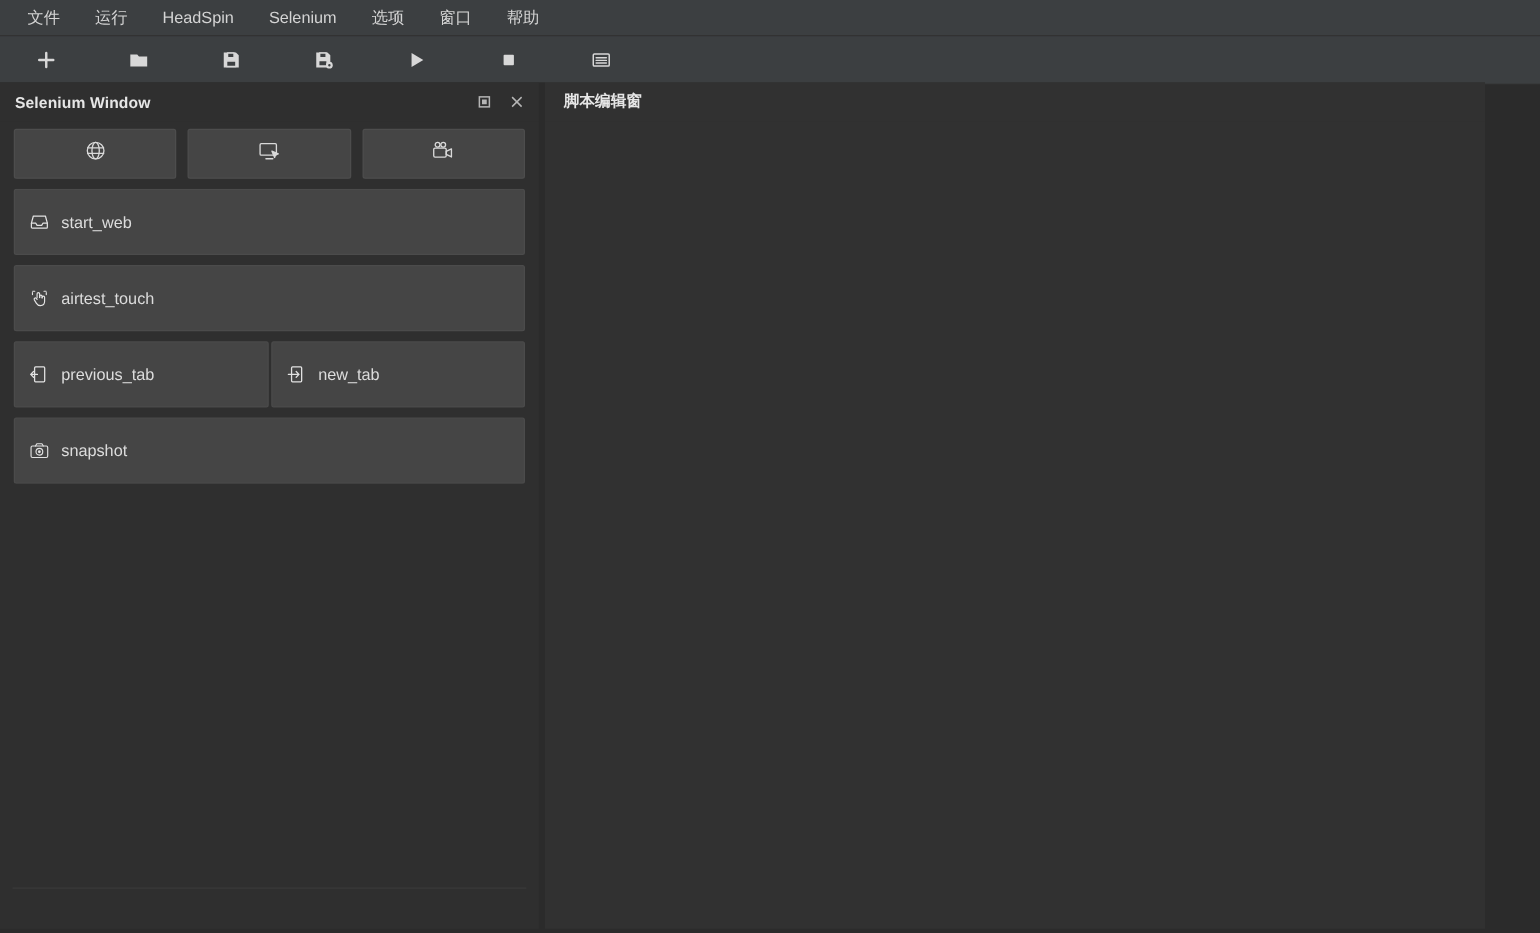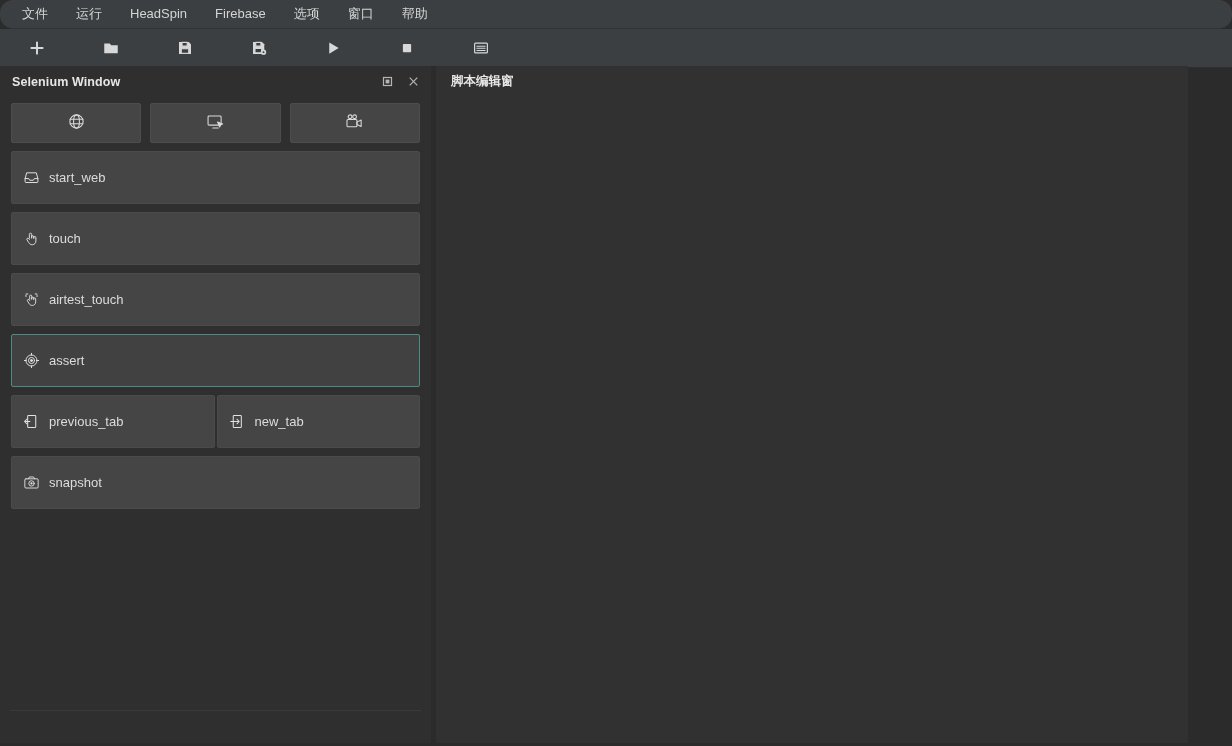--- a/index.html
+++ b/index.html
@@ -12,21 +12,20 @@
   }
 
   
   #menubar {
     height: 29px;
     background: #3c3f41;
     display: flex;
     align-items: center;
     padding-left: 8px;
     border-bottom: 1px solid #323232;
-    border-radius: 13px;
   }
   .menu-item {
     font-size: 13px;
     color: #d4d4d4;
     padding: 4px 14px;
     line-height: 16px;
     white-space: nowrap;
     cursor: default;
   }
 
@@ -188,21 +187,21 @@
     background: #313131;
   }
 </style>
 </head>
 <body>
 
 <div id="menubar">
     <div class="menu-item">文件</div>
     <div class="menu-item">运行</div>
     <div class="menu-item">HeadSpin</div>
-    <div class="menu-item">Firebase</div>
+    <div class="menu-item">Selenium</div>
     <div class="menu-item">选项</div>
     <div class="menu-item">窗口</div>
     <div class="menu-item">帮助</div>
   </div>
 
 <div id="toolbar">
     <div class="tool-btn">
       <span>
         <svg width="18" height="18" viewBox="0 0 24 24" fill="none" stroke="currentColor" stroke-width="1.6" stroke-linecap="round" stroke-linejoin="round">
           <path d="M12 4.5v15M4.5 12h15" stroke-width="2.6"></path>
@@ -312,56 +311,31 @@
                 <path d="M3 13.5h5l1.4 2.4h5.2L16 13.5h5"></path>
                 <path d="M3 13.5 5.2 5.4h13.6L21 13.5v4.6a1 1 0 0 1-1 1H4a1 1 0 0 1-1-1z"></path>
               </svg>
             </span>
             <span class="action-label">start_web</span>
           </div>
         </div>
         <div class="action-row">
           <div class="action-cell">
             <span class="action-icon">
-              <svg width="17" height="17" viewBox="0 0 24 24" fill="none" stroke="currentColor" stroke-width="1.35" stroke-linecap="round" stroke-linejoin="round">
-                <path d="M9 11.4V6.1a1.6 1.6 0 0 1 3.2 0v5.1"></path>
-                <path d="M12.2 11.2V9.6a1.5 1.5 0 0 1 3 0v1.8"></path>
-                <path d="M15.2 11.6v-.9a1.5 1.5 0 0 1 3 0v4.8c0 3-2.1 5.3-5 5.3-2.6 0-4-1.2-5.1-3l-2.4-3.9a1.5 1.5 0 0 1 2.4-1.8l1 1.3"></path>
-              </svg>
-            </span>
-            <span class="action-label">touch</span>
-          </div>
-        </div>
-        <div class="action-row">
-          <div class="action-cell">
-            <span class="action-icon">
               <svg width="17" height="17" viewBox="0 0 24 24" fill="none" stroke="currentColor" stroke-width="1.3" stroke-linecap="round" stroke-linejoin="round">
                 <path d="M9.4 11.6V7.2a1.45 1.45 0 0 1 2.9 0v4.2"></path>
                 <path d="M12.3 11.3V10a1.4 1.4 0 0 1 2.8 0v1.5"></path>
                 <path d="M15.1 11.8v-.7a1.4 1.4 0 0 1 2.8 0v4.4c0 2.8-2 4.9-4.7 4.9-2.4 0-3.7-1.1-4.7-2.8l-2.2-3.6a1.4 1.4 0 0 1 2.2-1.7l.9 1.2"></path>
                 <path d="M4.2 8V4.2h3.6M19.8 8V4.2h-3.3" stroke-dasharray="2.4 1.6"></path>
               </svg>
             </span>
             <span class="action-label">airtest_touch</span>
           </div>
         </div>
         <div class="action-row">
-          <div class="action-cell selected">
-            <span class="action-icon">
-              <svg width="17" height="17" viewBox="0 0 24 24" fill="none" stroke="currentColor" stroke-width="1.4" stroke-linecap="round" stroke-linejoin="round">
-                <circle cx="12" cy="12" r="7.8"></circle>
-                <circle cx="12" cy="12" r="4.3"></circle>
-                <circle cx="12" cy="12" r="1.5" fill="currentColor"></circle>
-                <path d="M12 1.9v2.6M12 19.5v2.6M1.9 12h2.6M19.5 12h2.6"></path>
-              </svg>
-            </span>
-            <span class="action-label">assert</span>
-          </div>
-        </div>
-        <div class="action-row">
           <div class="action-cell">
             <span class="action-icon">
               <svg width="17" height="17" viewBox="0 0 24 24" fill="none" stroke="currentColor" stroke-width="1.45" stroke-linecap="round" stroke-linejoin="round">
                 <rect x="6.6" y="3.6" width="11.4" height="16.8" rx="1.1"></rect>
                 <path d="M2.2 12h7.6M5.4 8.8 2.2 12l3.2 3.2"></path>
               </svg>
             </span>
             <span class="action-label">previous_tab</span>
           </div>
           <div class="action-cell">

